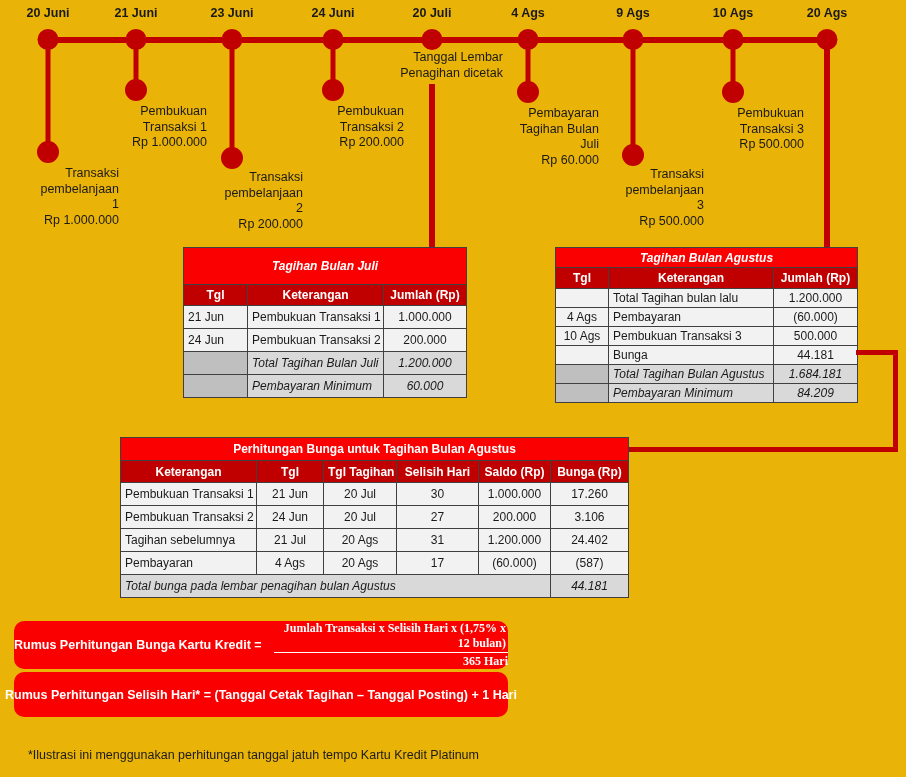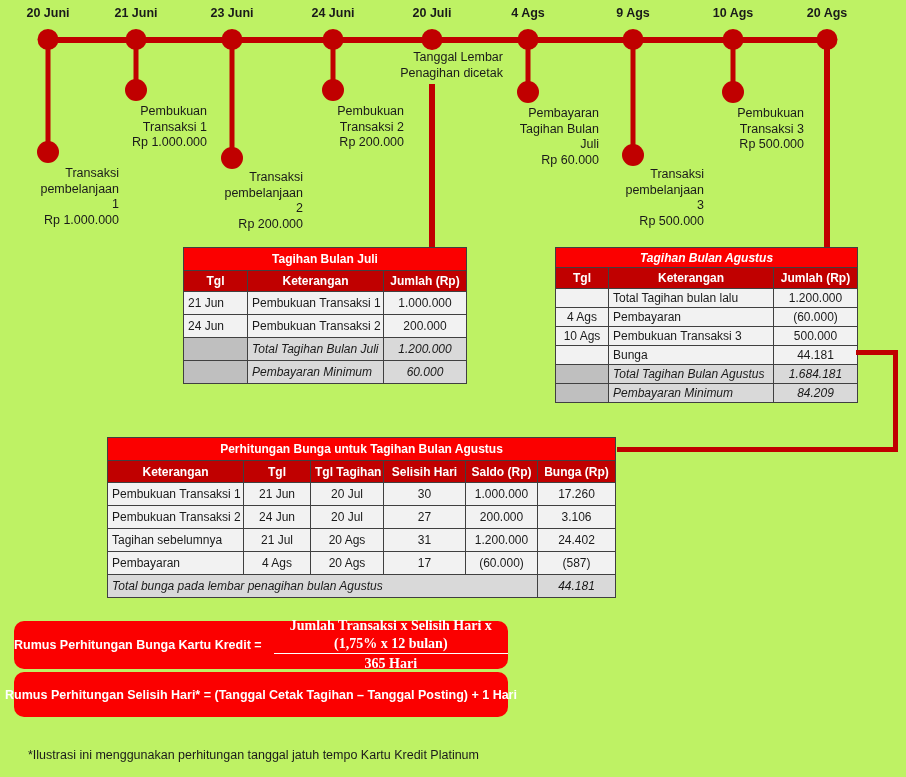--- a/index.html
+++ b/index.html
@@ -6,21 +6,21 @@
     --bright-red:#FB0000;
     --dark-red:#C00000;
     --row-light:#F2F2F2;
     --row-gray:#D9D9D9;
     --row-gray-dark:#BFBFBF;
     --border:#404040;
     --ink:#1A1A1A;
   }
   html,body{margin:0;padding:0;background:#fff;}
   #canvas{
-    position:relative;width:906px;height:777px;background:#bef264;overflow:hidden;
+    position:relative;width:906px;height:777px;background:#eab308;overflow:hidden;
     font-family:"Liberation Sans",sans-serif;color:var(--ink);
   }
   
   .tl-bar{position:absolute;left:44px;top:37px;width:787px;height:6px;background:var(--dark-red);}
   .event{position:absolute;top:0;width:0;}
   .event .date{position:absolute;top:6px;left:0;transform:translateX(-50%);
     font-weight:bold;font-size:12.5px;white-space:nowrap;}
   .event .tdot{position:absolute;top:29px;left:0;width:21px;height:21px;border-radius:50%;
     background:var(--dark-red);transform:translateX(-50%);}
   .event .stem{position:absolute;top:40px;left:0;width:5px;background:var(--dark-red);
@@ -45,38 +45,38 @@
     white-space:nowrap;background:var(--row-light);}
   table.xtbl td.ttl{background:var(--bright-red);color:#fff;font-weight:bold;
     text-align:center;font-size:12px;}
   table.xtbl td.hdr{background:var(--dark-red);color:#fff;font-weight:bold;
     text-align:center;font-size:12px;}
   table.xtbl td.num{text-align:center;}
   table.xtbl td.ctr{text-align:center;}
   table.xtbl td.g{background:var(--row-gray);font-style:italic;}
   table.xtbl td.gd{background:var(--row-gray-dark);}
   #tbl-juli{left:183px;top:247px;width:283px;}
-  #tbl-juli tr{height:23px;} #tbl-juli tr.trow{height:23px;} #tbl-juli tr.hrow{height:21px;}
+  #tbl-juli tr{height:23px;} #tbl-juli tr.trow{height:37px;font-style:italic;} #tbl-juli tr.hrow{height:21px;}
   #tbl-agustus{left:555px;top:247px;width:302px;}
   #tbl-agustus tr{height:19px;} #tbl-agustus tr.trow{height:20px;font-style:italic;} #tbl-agustus tr.hrow{height:21px;}
-  #tbl-bunga{left:107px;top:437px;width:508px;}
+  #tbl-bunga{left:120px;top:437px;width:508px;}
   #tbl-bunga tr{height:23px;} #tbl-bunga tr.trow{height:23px;} #tbl-bunga tr.hrow{height:22px;}
   
   .conn{position:absolute;background:var(--dark-red);}
   #conn-bunga-h1{left:856px;top:350px;width:42px;height:5px;}
   #conn-bunga-v {left:893px;top:350px;width:5px;height:102px;}
   #conn-bunga-h2{left:617px;top:447px;width:281px;height:5px;}
   
   .fbox{position:absolute;left:14px;width:494px;background:var(--bright-red);
     border-radius:10px;color:#fff;display:flex;align-items:center;justify-content:center;}
   #fbox-bunga{top:621px;height:48px;}
   #fbox-selisih{top:672px;height:45px;}
   .fbox .prefix{font-weight:bold;font-size:12.5px;white-space:nowrap;}
-  .fraction{display:inline-block;text-align:center;margin-left:12px;
-    font-family:"Liberation Serif",serif;font-weight:bold;font-size:14px;line-height:1.25;}
+  .fraction{display:inline-block;text-align:right;margin-left:12px;
+    font-family:"Liberation Serif",serif;font-weight:bold;font-size:12px;line-height:1.25;}
   .fraction .numer{display:block;border-bottom:1.5px solid #fff;padding:0 2px 1px;}
   .fraction .denom{display:block;padding-top:1px;}
   #fbox-selisih .formula-line{font-weight:bold;font-size:12.5px;white-space:nowrap;}
   
   #footnote{position:absolute;left:28px;top:748px;font-size:12.5px;color:var(--ink);}
 </style>
 </head>
 <body>
 
 <div id="canvas">

